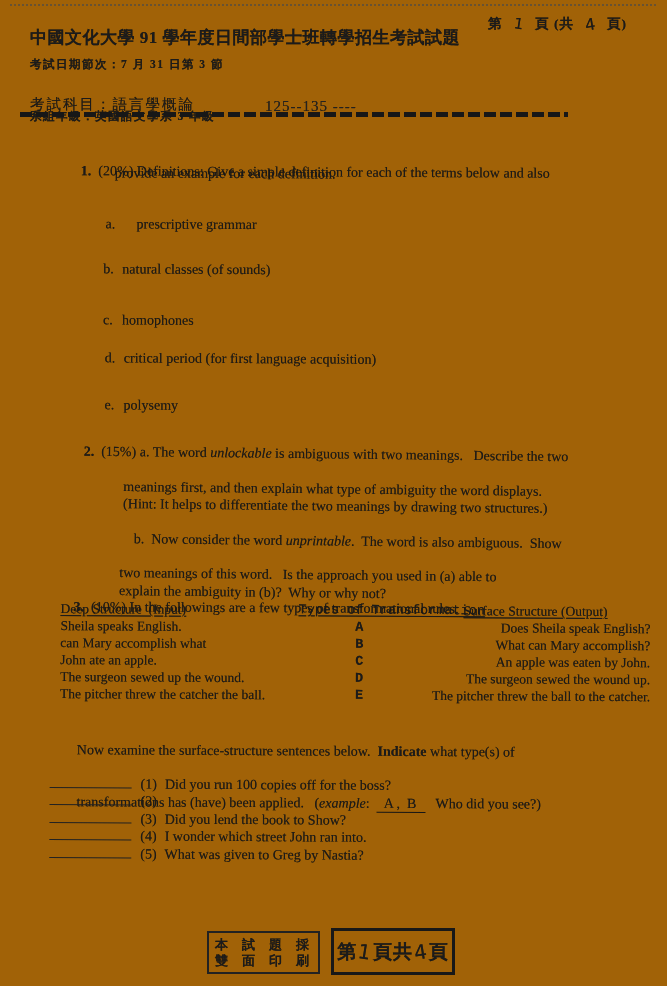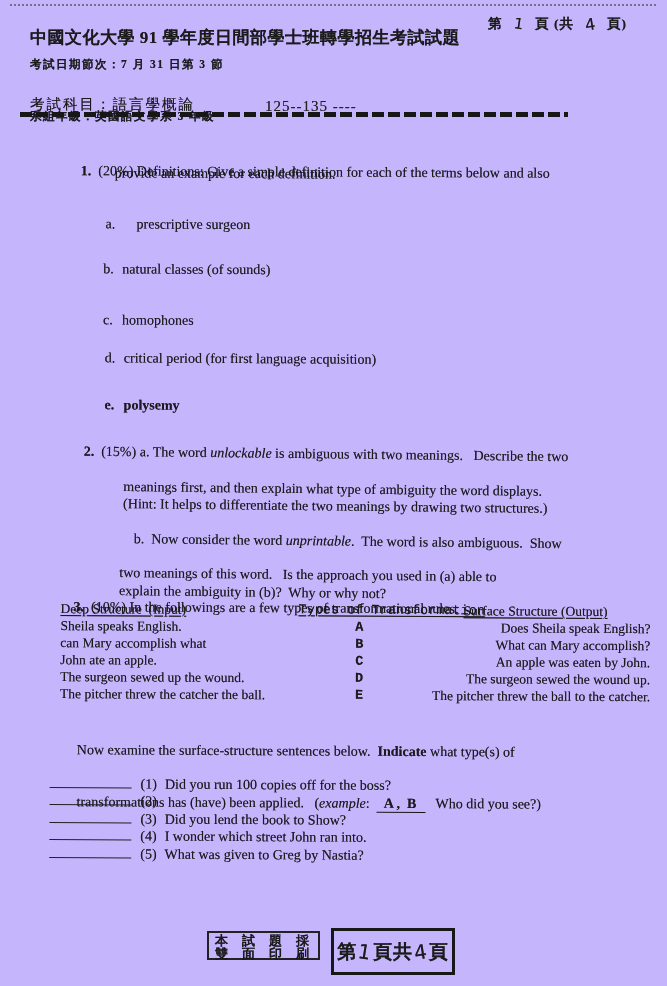--- a/index.html
+++ b/index.html
@@ -1,19 +1,19 @@
 <!DOCTYPE html>
 <html><head>
 <meta charset="utf-8">
 <style>
   html,body{margin:0;padding:0;background:#ffffff;}
   .page{
     position:relative;
     width:667px;height:986px;
-    background:#c4b5fd;
+    background:#a16207;
     overflow:hidden;
     font-family:"Liberation Serif","DejaVu Serif",serif;
     color:#1b1b1b;
     text-shadow:0 0 .35px rgba(0,0,0,.55);
   }
   .abs{position:absolute;}
   .line{white-space:pre;}
 
   
   .top-dotted{
@@ -57,21 +57,21 @@
   .qnum{font-weight:700;margin-right:7px;}
   .q1-l1{top:147px;left:60px;}
   .q1-l2{top:165px;left:115px;}
   .q1-item{left:83px;}
   .q1-item .ilabel{display:inline-block;min-width:13px;margin-right:6px;}
   .q1-item.first .ilabel{margin-right:18px;}
   .q1-a{top:200px;left:85px;}
   .q1-b{top:245px;}
   .q1-c{top:296px;}
   .q1-d{top:334px;left:85px;}
-  .q1-e{top:381px;left:85px;font-weight:bold;}
+  .q1-e{top:381px;left:85px;}
 
   .q2{top:427px;left:57px;width:575px;transform:rotate(.35deg);}
   .q2 .line{line-height:17.3px;}
   .q2 .ml-a{margin-left:68px;}
   .q2 .ml-b{margin-left:51px;}
   .q2 .ml-c{margin-left:65px;}
   .ital{font-style:italic;}
 
   .q3-intro{top:583px;left:55px;}
   .t3{top:601px;left:57px;width:596px;line-height:16.9px;font-size:13.5px;}
@@ -82,34 +82,34 @@
   .t-head .t-c1 span,.t-head .t-c2 span,.t-head .t-c3 span{
     text-decoration:underline;text-underline-offset:2px;
   }
   .t-head .t-c3{text-align:center;}
   .t-type{font-weight:700;}
 
   .followup{top:723px;left:52px;width:585px;}
   .followup .line{line-height:17.6px;}
   .bold{font-weight:700;}
   .ex-answer{
-    font-weight:700;border-bottom:1.6px solid #161616;padding:0 9px 1px 7px;
+    font-weight:400;border-bottom:1.6px solid #161616;padding:0 9px 1px 7px;
   }
 
   .blanks{top:776px;left:53px;}
   .blank-row{display:flex;align-items:baseline;height:17.4px;white-space:pre;}
   .blank-line{
     width:82px;border-bottom:1.5px solid #222;height:11px;
     margin-right:9px;flex:none;
   }
   .blank-num{margin-right:8px;}
 
   
   .note-box{
-    top:931px;left:207px;width:113px;height:29px;
+    top:931px;left:207px;width:113px;height:43px;
     border:2.5px solid #222;box-sizing:border-box;
     display:flex;flex-direction:column;justify-content:space-evenly;
     padding:1px 0 1px 6px;
   }
   .note-row{
     font-size:13px;font-weight:700;letter-spacing:14px;line-height:1;white-space:nowrap;
     font-family:"Liberation Serif","DejaVu Serif",serif;
   }
   .page-box{
     top:928px;left:331px;width:124px;height:47px;
@@ -143,21 +143,21 @@
   <div class="abs dashed-rule"></div>
 
   <div class="content">
 
     <div class="abs line q1-l1">
       <span class="qnum">1.</span><span>(20%) Definitions: Give a simple definition for each of the terms below and also</span>
     </div>
     <div class="abs line q1-l2">provide an example for each definition.</div>
 
     <div class="abs line q1-item first q1-a">
-      <span class="ilabel">a.</span><span>prescriptive surgeon</span>
+      <span class="ilabel">a.</span><span>prescriptive grammar</span>
     </div>
     <div class="abs line q1-item q1-b">
       <span class="ilabel">b.</span><span>natural classes (of sounds)</span>
     </div>
     <div class="abs line q1-item q1-c">
       <span class="ilabel">c.</span><span>homophones</span>
     </div>
     <div class="abs line q1-item q1-d">
       <span class="ilabel">d.</span><span>critical period (for first language acquisition)</span>
     </div>

